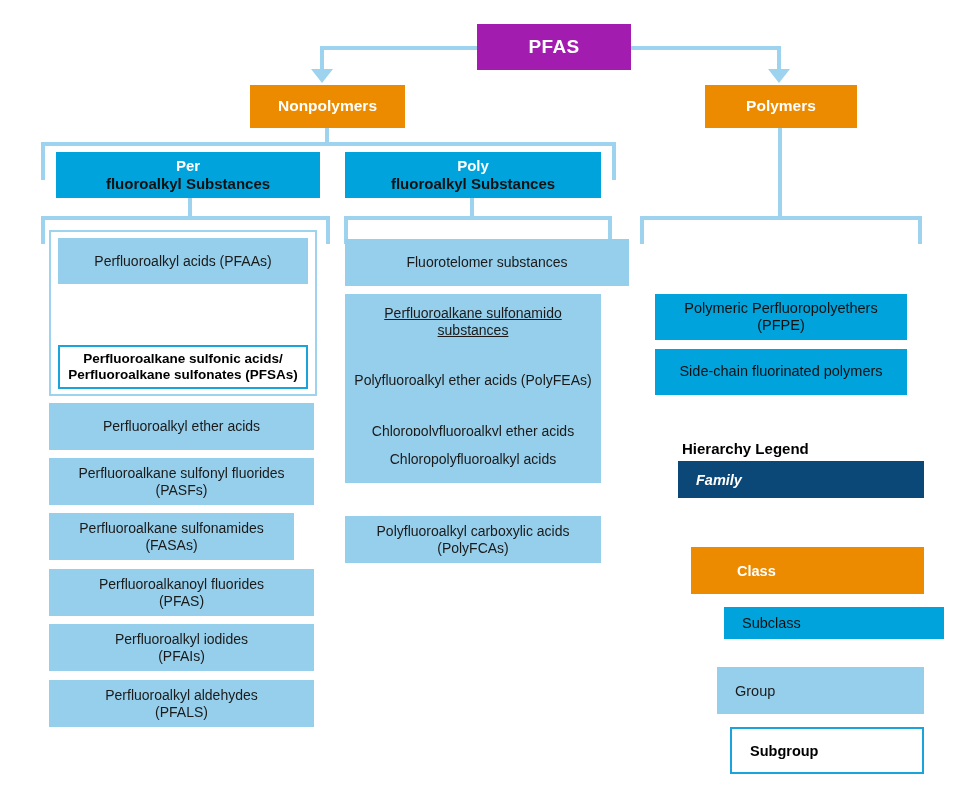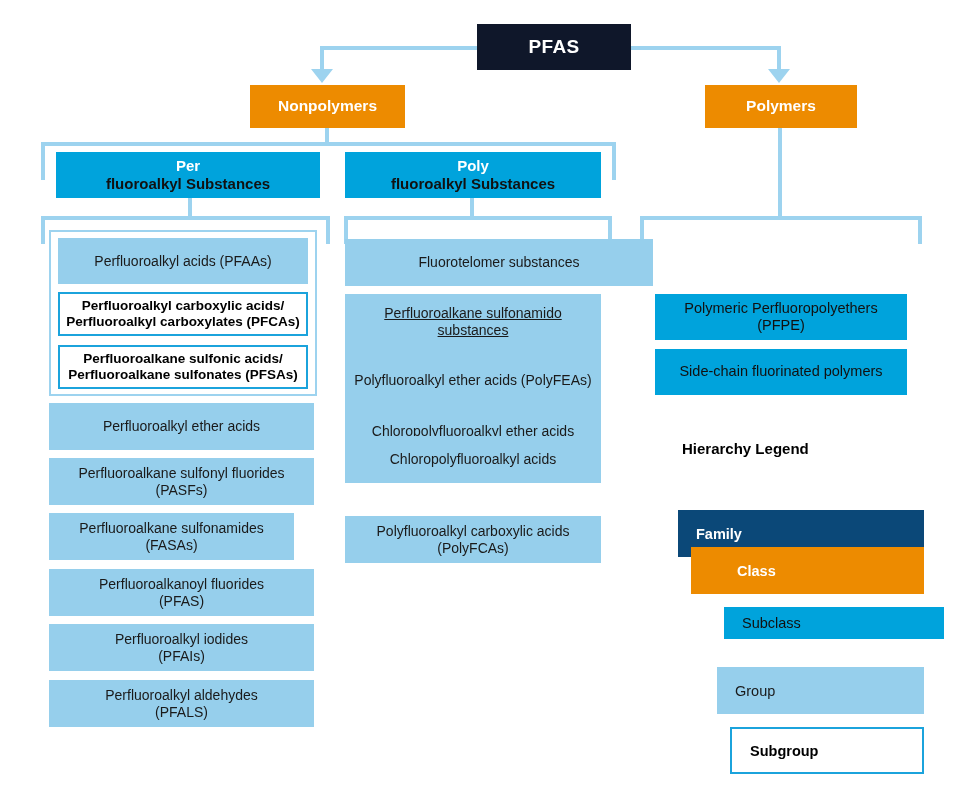--- a/index.html
+++ b/index.html
@@ -27,21 +27,21 @@
     display: flex;
     align-items: center;
     justify-content: center;
     text-align: center;
     line-height: 1.18;
     padding: 2px 6px;
   }
   .node span { display: block; }
 
   .lvl-family {
-    background: #0f172a;
+    background: #a21caf;
     color: #ffffff;
     font-weight: bold;
     font-size: 19px;
     letter-spacing: .3px;
   }
   .lvl-class {
     background: #ed8b00;
     color: #ffffff;
     font-weight: bold;
     font-size: 15.5px;
@@ -171,26 +171,20 @@
     <span>
         <span class="wprefix">Poly</span>
         <span>fluoroalkyl Substances</span>
       </span>
   </div>
 
   <div class="node lvl-group" style="left:58px; top:238px; width:250px; height:46px;">
     <span>Perfluoroalkyl acids (PFAAs)</span>
   </div>
 
-  <div class="node lvl-subgroup" style="left:58px; top:292px; width:250px; height:44px;">
-    <span>
-      <span>Perfluoroalkyl carboxylic acids/</span>
-      <span>Perfluoroalkyl carboxylates (PFCAs)</span>
-    </span>
-  </div>
 
   <div class="node lvl-subgroup" style="left:58px; top:345px; width:250px; height:44px;">
     <span>
       <span>Perfluoroalkane sulfonic acids/</span>
       <span>Perfluoroalkane sulfonates (PFSAs)</span>
     </span>
   </div>
 
   <div class="node lvl-group" style="left:49px; top:403px; width:265px; height:47px;">
     <span>Perfluoroalkyl ether acids</span>
@@ -224,21 +218,21 @@
     </span>
   </div>
 
   <div class="node lvl-group" style="left:49px; top:680px; width:265px; height:47px;">
     <span>
       <span>Perfluoroalkyl aldehydes</span>
       <span>(PFALS)</span>
     </span>
   </div>
 
-  <div class="node lvl-group" style="left:345px; top:239px; width:308px; height:47px;">
+  <div class="node lvl-group" style="left:345px; top:239px; width:284px; height:47px;">
     <span>Fluorotelomer substances</span>
   </div>
 
   <div class="node lvl-group" style="left:345px; top:294px; width:256px; height:56px;text-decoration:underline;">
     <span>
       <span>Perfluoroalkane sulfonamido</span>
       <span>substances</span>
     </span>
   </div>
 
@@ -263,21 +257,21 @@
 
   <div class="node lvl-subclass" style="left:655px; top:294px; width:252px; height:46px;">
     <span>Polymeric Perfluoropolyethers (PFPE)</span>
   </div>
   <div class="node lvl-subclass" style="left:655px; top:349px; width:252px; height:46px;">
     <span>Side-chain fluorinated polymers</span>
   </div>
 
   <div id="legend-title" style="left:682px; top:440px;">Hierarchy Legend</div>
 
-  <div class="legend-box lg-family" style="left:678px; top:510px; width:246px; height:47px;">
+  <div class="legend-box lg-family" style="left:678px; top:461px; width:246px; height:37px;font-style:italic;">
     <span>Family</span>
   </div>
   <div class="legend-box lg-class" style="left:691px; top:547px; width:233px; height:47px;">
     <span>Class</span>
   </div>
   <div class="legend-box lg-subclass" style="left:724px; top:607px; width:220px; height:32px;">
     <span>Subclass</span>
   </div>
   <div class="legend-box lg-group" style="left:717px; top:667px; width:207px; height:47px;">
     <span>Group</span>

